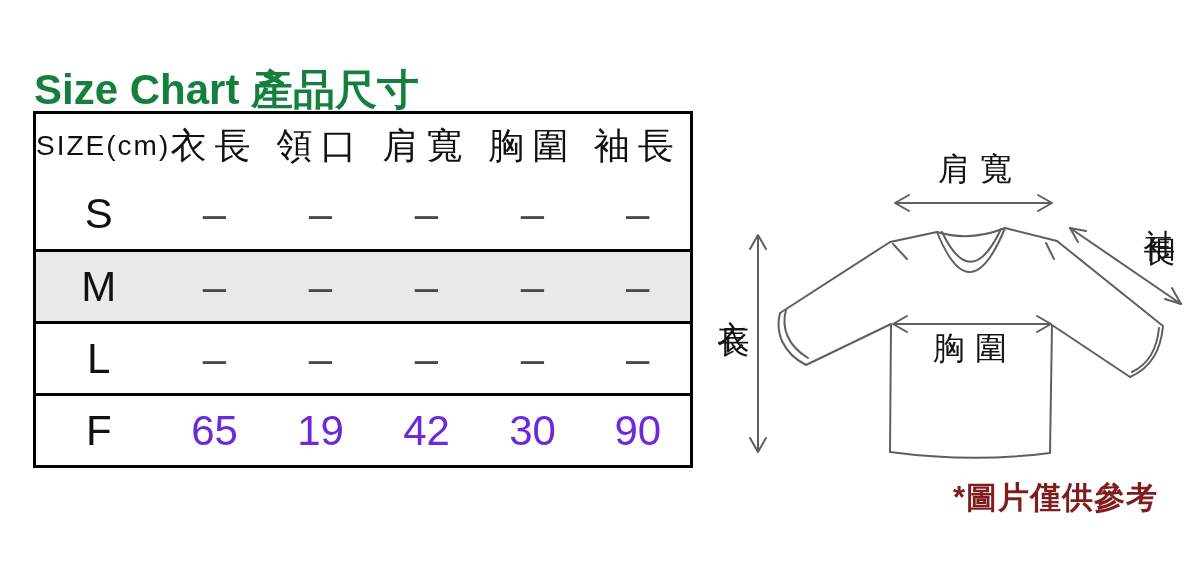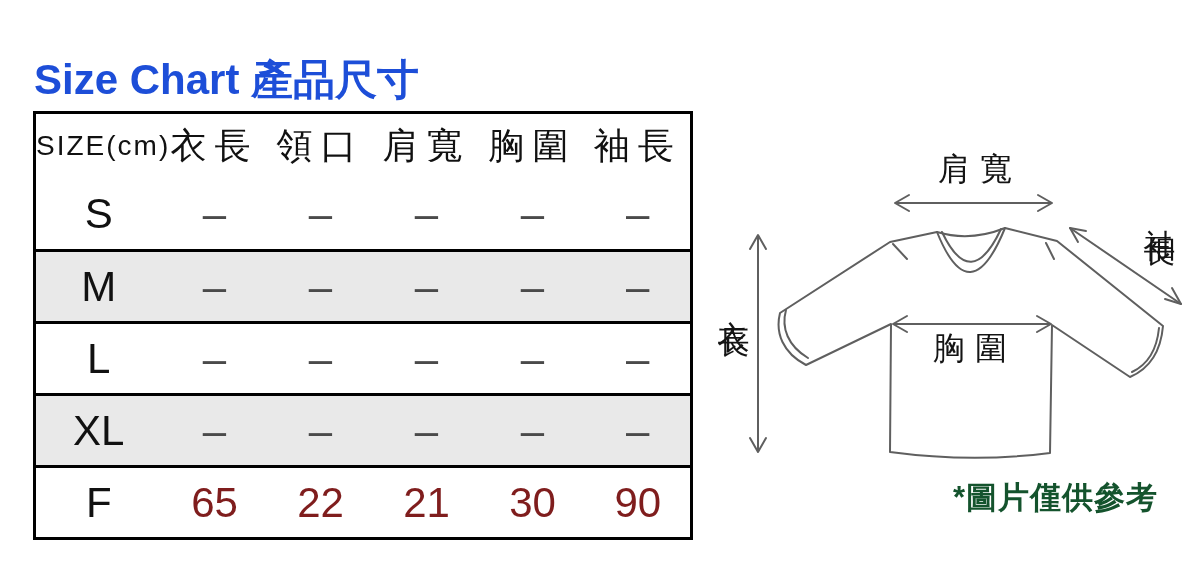--- a/index.html
+++ b/index.html
@@ -2,61 +2,61 @@
 <html><head>
 <meta charset="utf-8">
 <style>
   html,body{margin:0;padding:0;background:#fff;}
   .stage{
     position:relative;width:1200px;height:578px;background:#ffffff;
     font-family:"Liberation Sans",sans-serif;color:#111;overflow:hidden;
   }
   
   .page-title{
-    position:absolute;left:34px;top:24px;
-    font-size:42px;font-weight:700;letter-spacing:0px;color:#1d4ed8;
+    position:absolute;left:34px;top:34px;
+    font-size:42px;font-weight:700;letter-spacing:0px;color:#15803d;
     white-space:nowrap;
   }
   
   table.size-table{
     position:absolute;left:33px;top:111px;width:657px;
     border-collapse:collapse;table-layout:fixed;
     border:3px solid #000;
   }
   table.size-table tr{border-bottom:3px solid #000;}
   table.size-table tr:last-child{border-bottom:none;}
   table.size-table th,table.size-table td{
     text-align:center;vertical-align:middle;padding:0;font-weight:400;
   }
   tr.hdr{height:66px;}
   tr.row{height:72px;}
   tr.shaded{background:#e9e9e9;}
   .size-col-header{font-size:28px;font-weight:700;letter-spacing:2px;white-space:nowrap;}
   .col-header{font-size:36px;font-weight:400;letter-spacing:8px;white-space:nowrap;}
   .size-label{font-size:42px;font-weight:700;}
-  .value-cell{font-size:42px;font-weight:400;color:#7f1d1d;}
+  .value-cell{font-size:42px;font-weight:400;color:#6d28d9;}
   .dash{color:#4a4a4a;}
   
   .diagram{position:absolute;left:0;top:0;width:1200px;height:578px;pointer-events:none;}
   .diagram svg{position:absolute;left:700px;top:120px;}
   .dlabel{
     position:absolute;font-size:32px;font-weight:400;color:#141414;
     letter-spacing:10px;white-space:nowrap;
   }
   .dlabel.h{text-align:center;}
   .dlabel.v{
     writing-mode:vertical-rl;text-orientation:upright;letter-spacing:8px;
   }
   .label-shoulder{left:906px;top:148px;width:140px;padding-left:8px;box-sizing:border-box;}
   .label-sleeve{left:1138px;top:203px;}
   .label-length{left:712px;top:294px;}
   .label-chest{left:905px;top:327px;width:140px;}
   .ref-note{
     position:absolute;left:858px;top:477px;width:300px;text-align:right;
-    font-size:31px;font-weight:700;letter-spacing:1px;color:#14532d;white-space:nowrap;
+    font-size:31px;font-weight:700;letter-spacing:1px;color:#7f1d1d;white-space:nowrap;
   }
 </style>
 </head>
 <body>
 
 <div class="stage">
 
   <h1 class="page-title">Size Chart 產品尺寸</h1>
 
   <table class="size-table">
@@ -96,33 +96,25 @@
         <td class="value-cell dash">–</td>
       </tr>
       <tr class="row">
         <td class="size-label">L</td>
         <td class="value-cell dash">–</td>
         <td class="value-cell dash">–</td>
         <td class="value-cell dash">–</td>
         <td class="value-cell dash">–</td>
         <td class="value-cell dash">–</td>
       </tr>
-      <tr class="row shaded">
-        <td class="size-label">XL</td>
-        <td class="value-cell dash">–</td>
-        <td class="value-cell dash">–</td>
-        <td class="value-cell dash">–</td>
-        <td class="value-cell dash">–</td>
-        <td class="value-cell dash">–</td>
-      </tr>
       <tr class="row">
         <td class="size-label">F</td>
         <td class="value-cell">65</td>
-        <td class="value-cell">22</td>
-        <td class="value-cell">21</td>
+        <td class="value-cell">19</td>
+        <td class="value-cell">42</td>
         <td class="value-cell">30</td>
         <td class="value-cell">90</td>
       </tr>
     </tbody>
   </table>
 
   <div class="diagram">
     <svg width="500" height="420" viewBox="0 0 500 420" fill="none" stroke="#5f5f5f" stroke-width="2" stroke-linecap="round" stroke-linejoin="round">
 
       <path fill="#ffffff" d="

